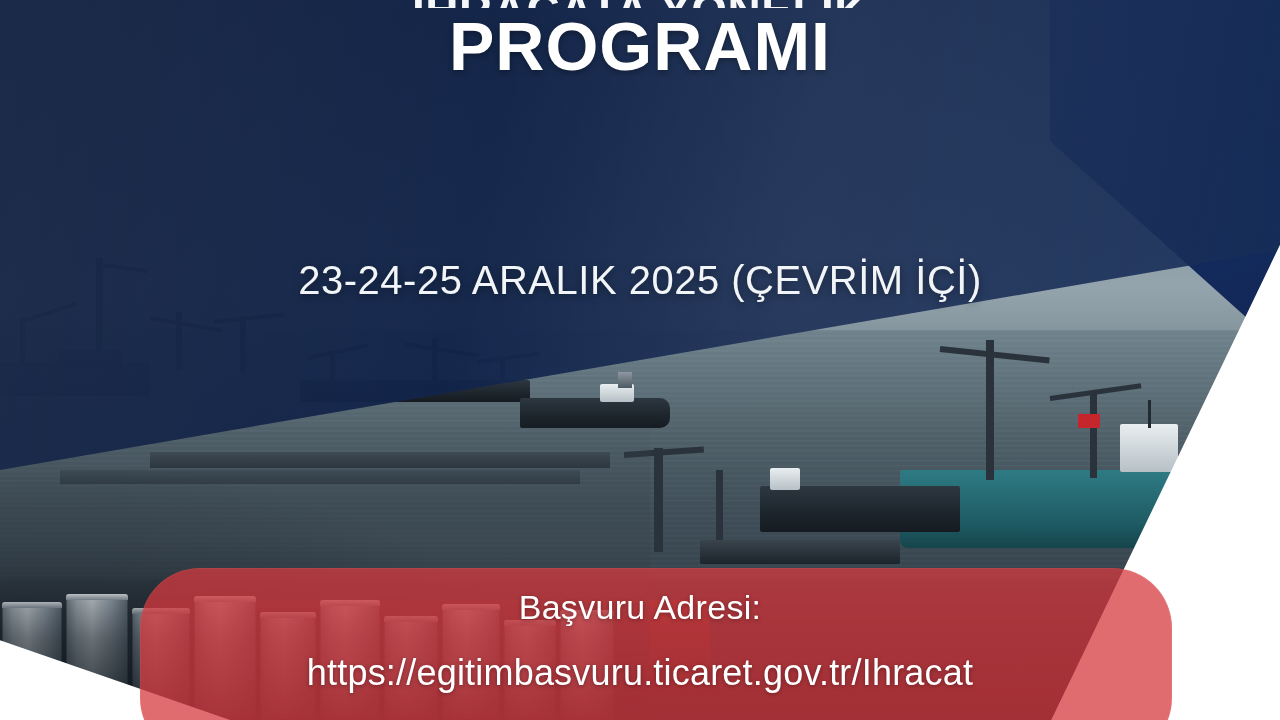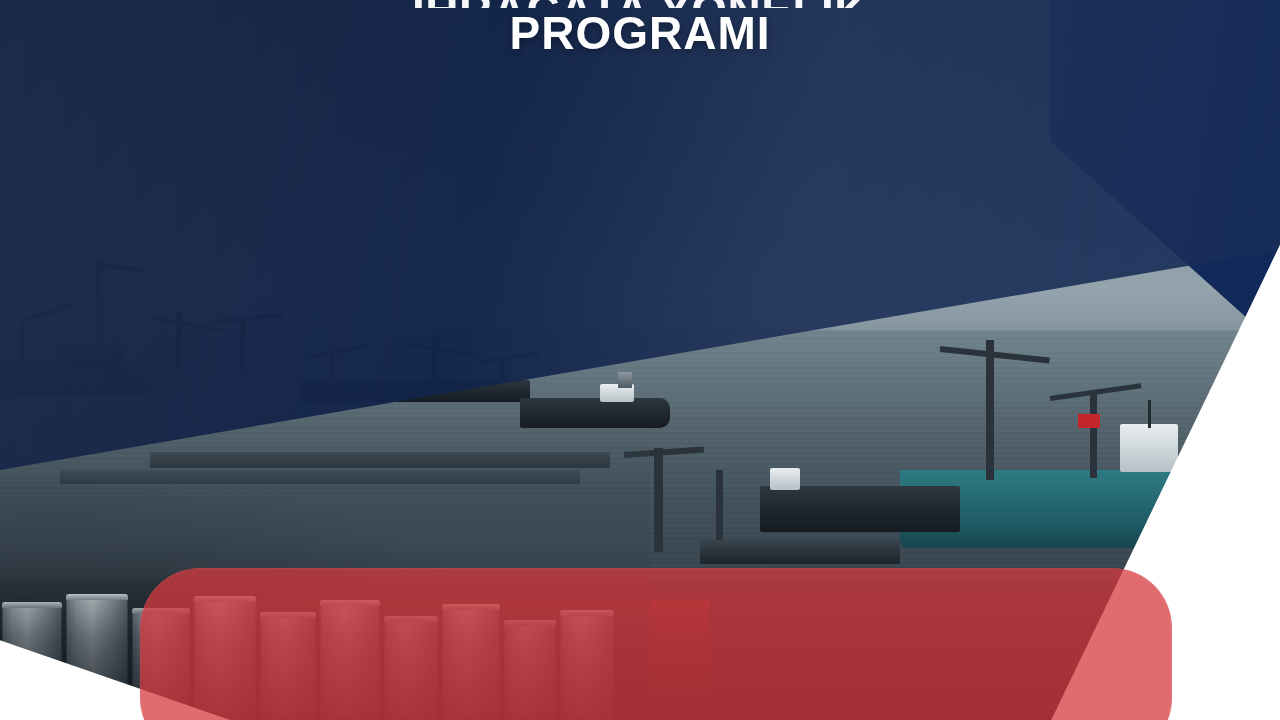--- a/index.html
+++ b/index.html
@@ -198,21 +198,21 @@
   }
   .title-main {
     font-size: 54px;
     font-weight: bold;
     letter-spacing: 1px;
     line-height: 1.12;
     margin-top: 6px;
     text-shadow: 0 2px 6px rgba(0,0,0,.35);
   }
   .title-sub {
-    font-size: 46px;
+    font-size: 68px;
     font-weight: bold;
     letter-spacing: 1px;
     line-height: 1.12;
     text-shadow: 0 2px 6px rgba(0,0,0,.35);
   }
   .date-line {
     position: absolute;
     left: 0; right: 0;
     top: 258px;
     text-align: center;
@@ -335,16 +335,19 @@
   <div class="header-panel"></div>
   <div class="header-sheen"></div>
   <div class="white-wedge"></div>
   <div class="white-wedge-bl"></div>
 
   <div class="title-block">
     <div class="title-clip">İHRACATA YÖNELİK</div>
     <div class="title-sub">PROGRAMI</div>
   </div>
 
+  <div class="date-line">23-24-25 ARALIK 2025 (ÇEVRİM İÇİ)</div>
 
   <div class="apply-banner"></div>
+  <div class="apply-label">Başvuru Adresi:</div>
+  <div class="apply-url">https://egitimbasvuru.ticaret.gov.tr/Ihracat</div>
 
 </div>
 
 </body></html>

